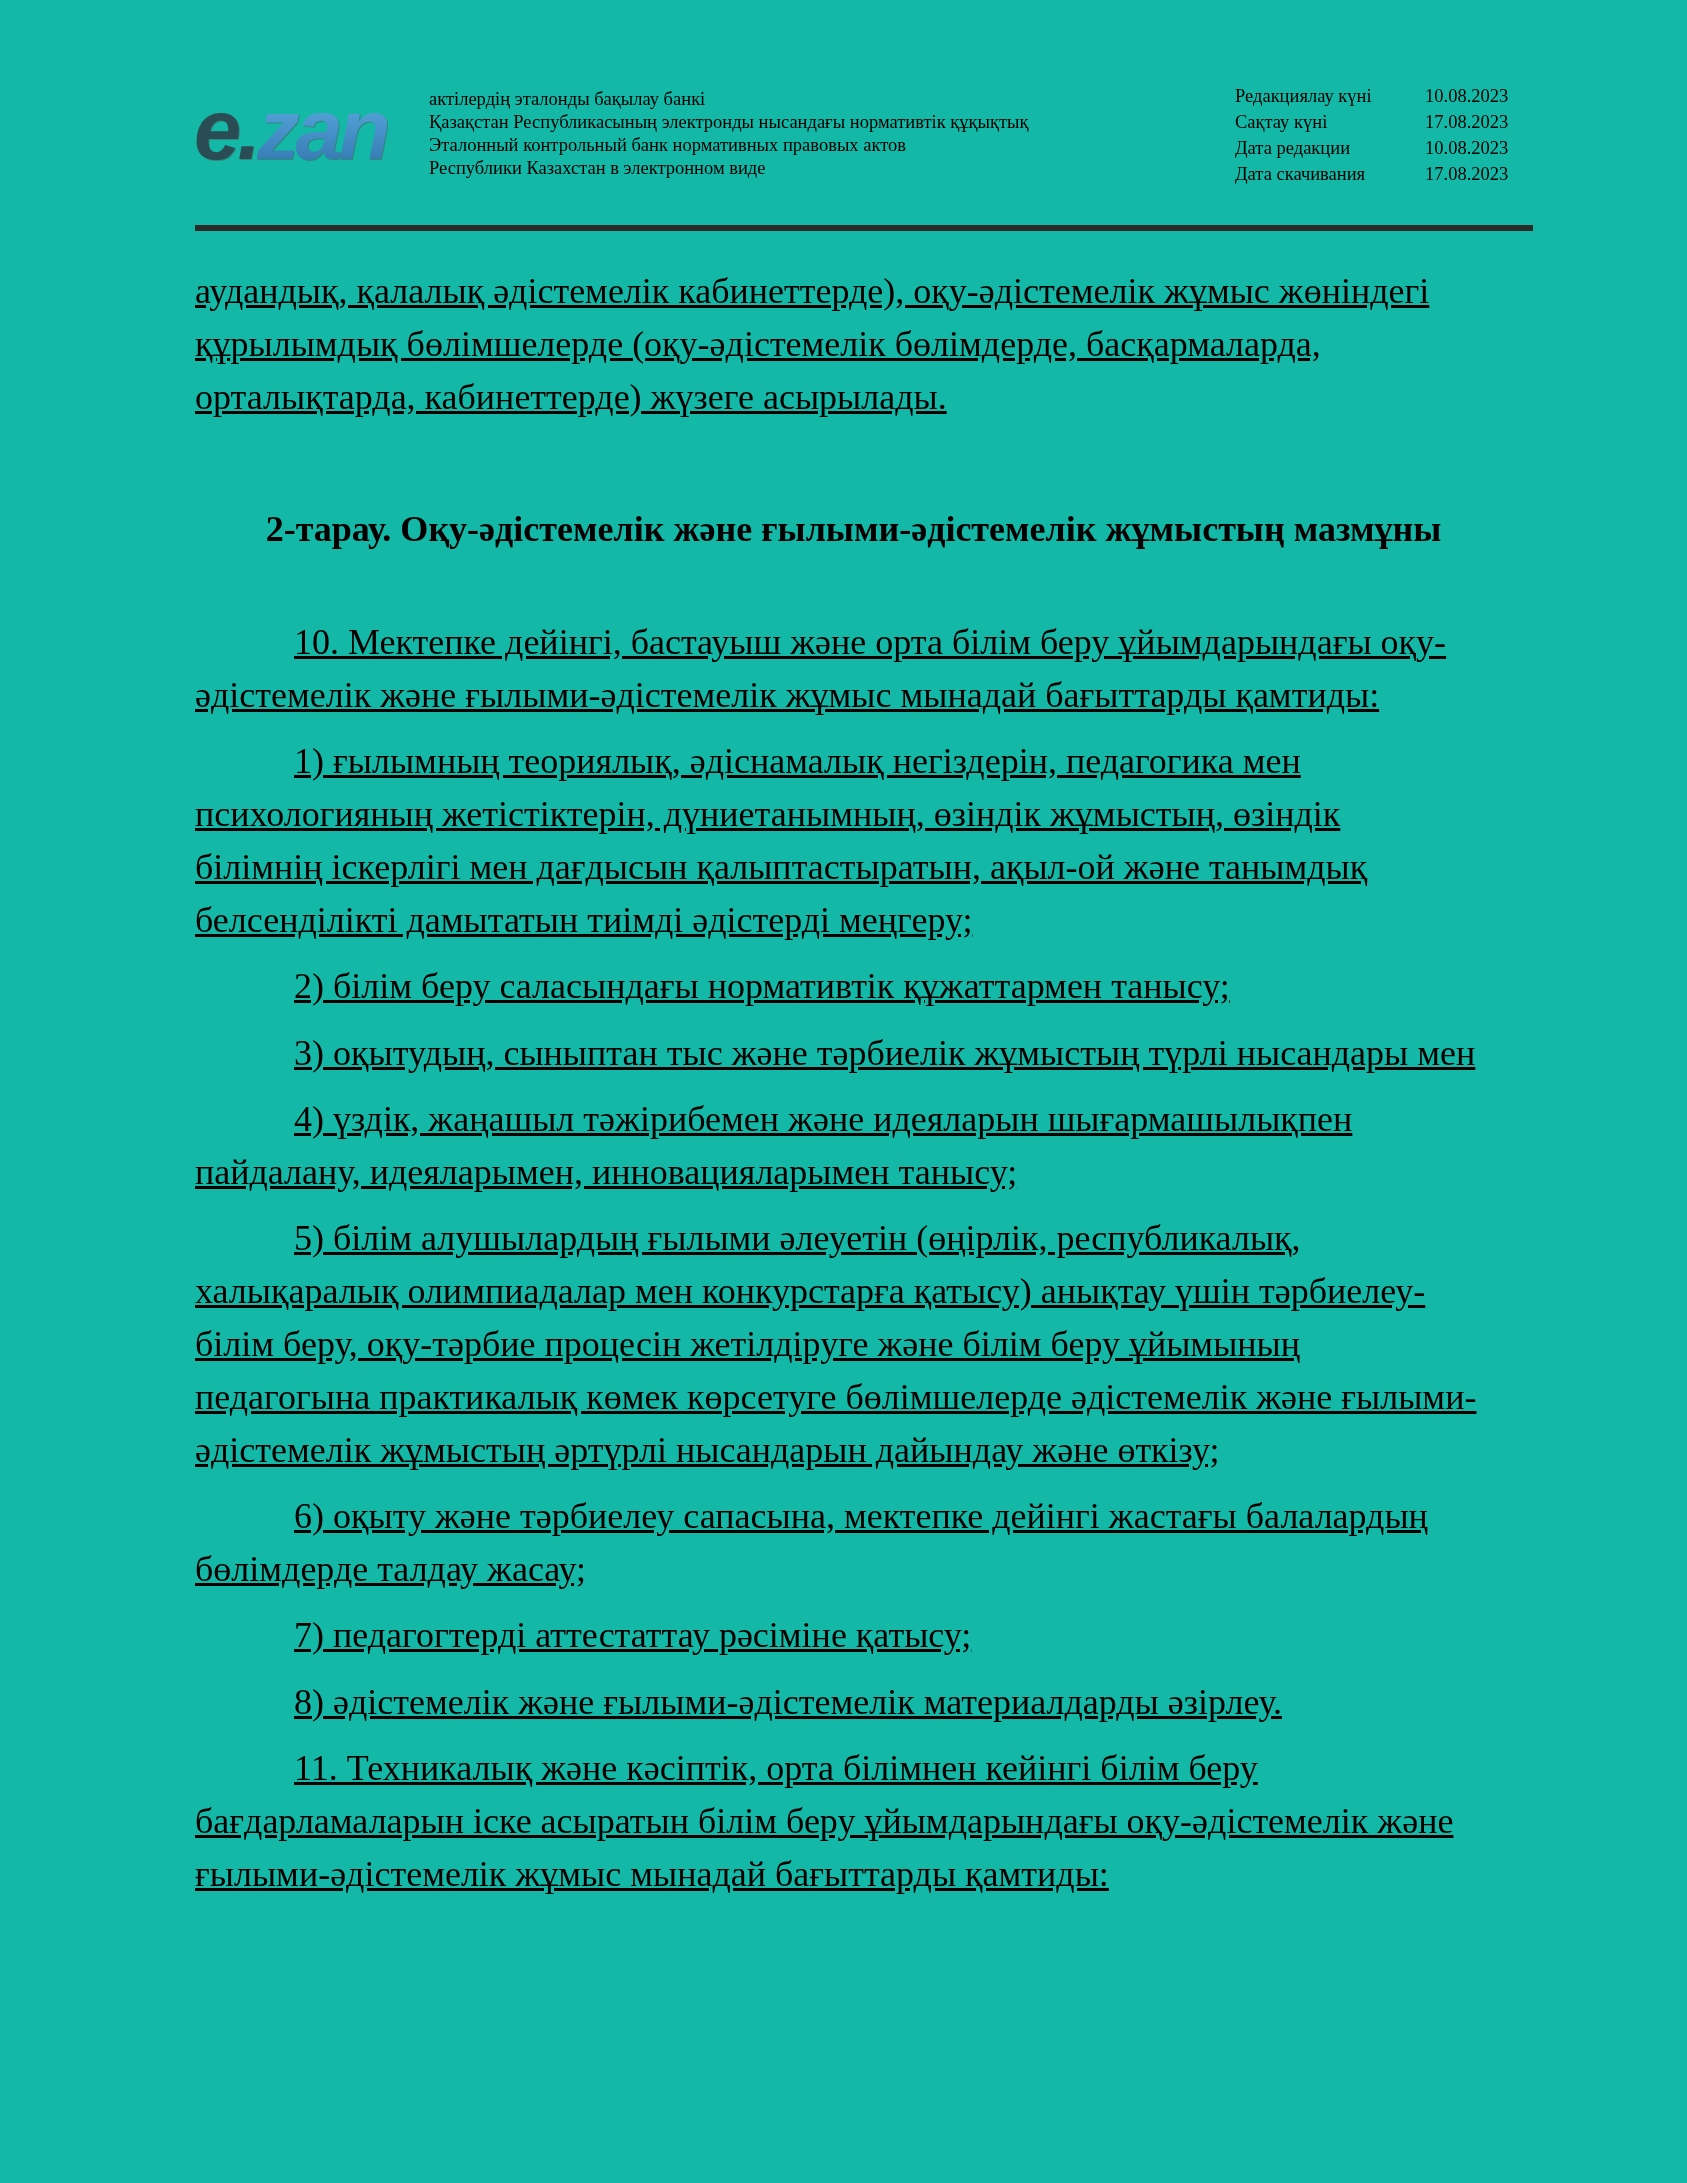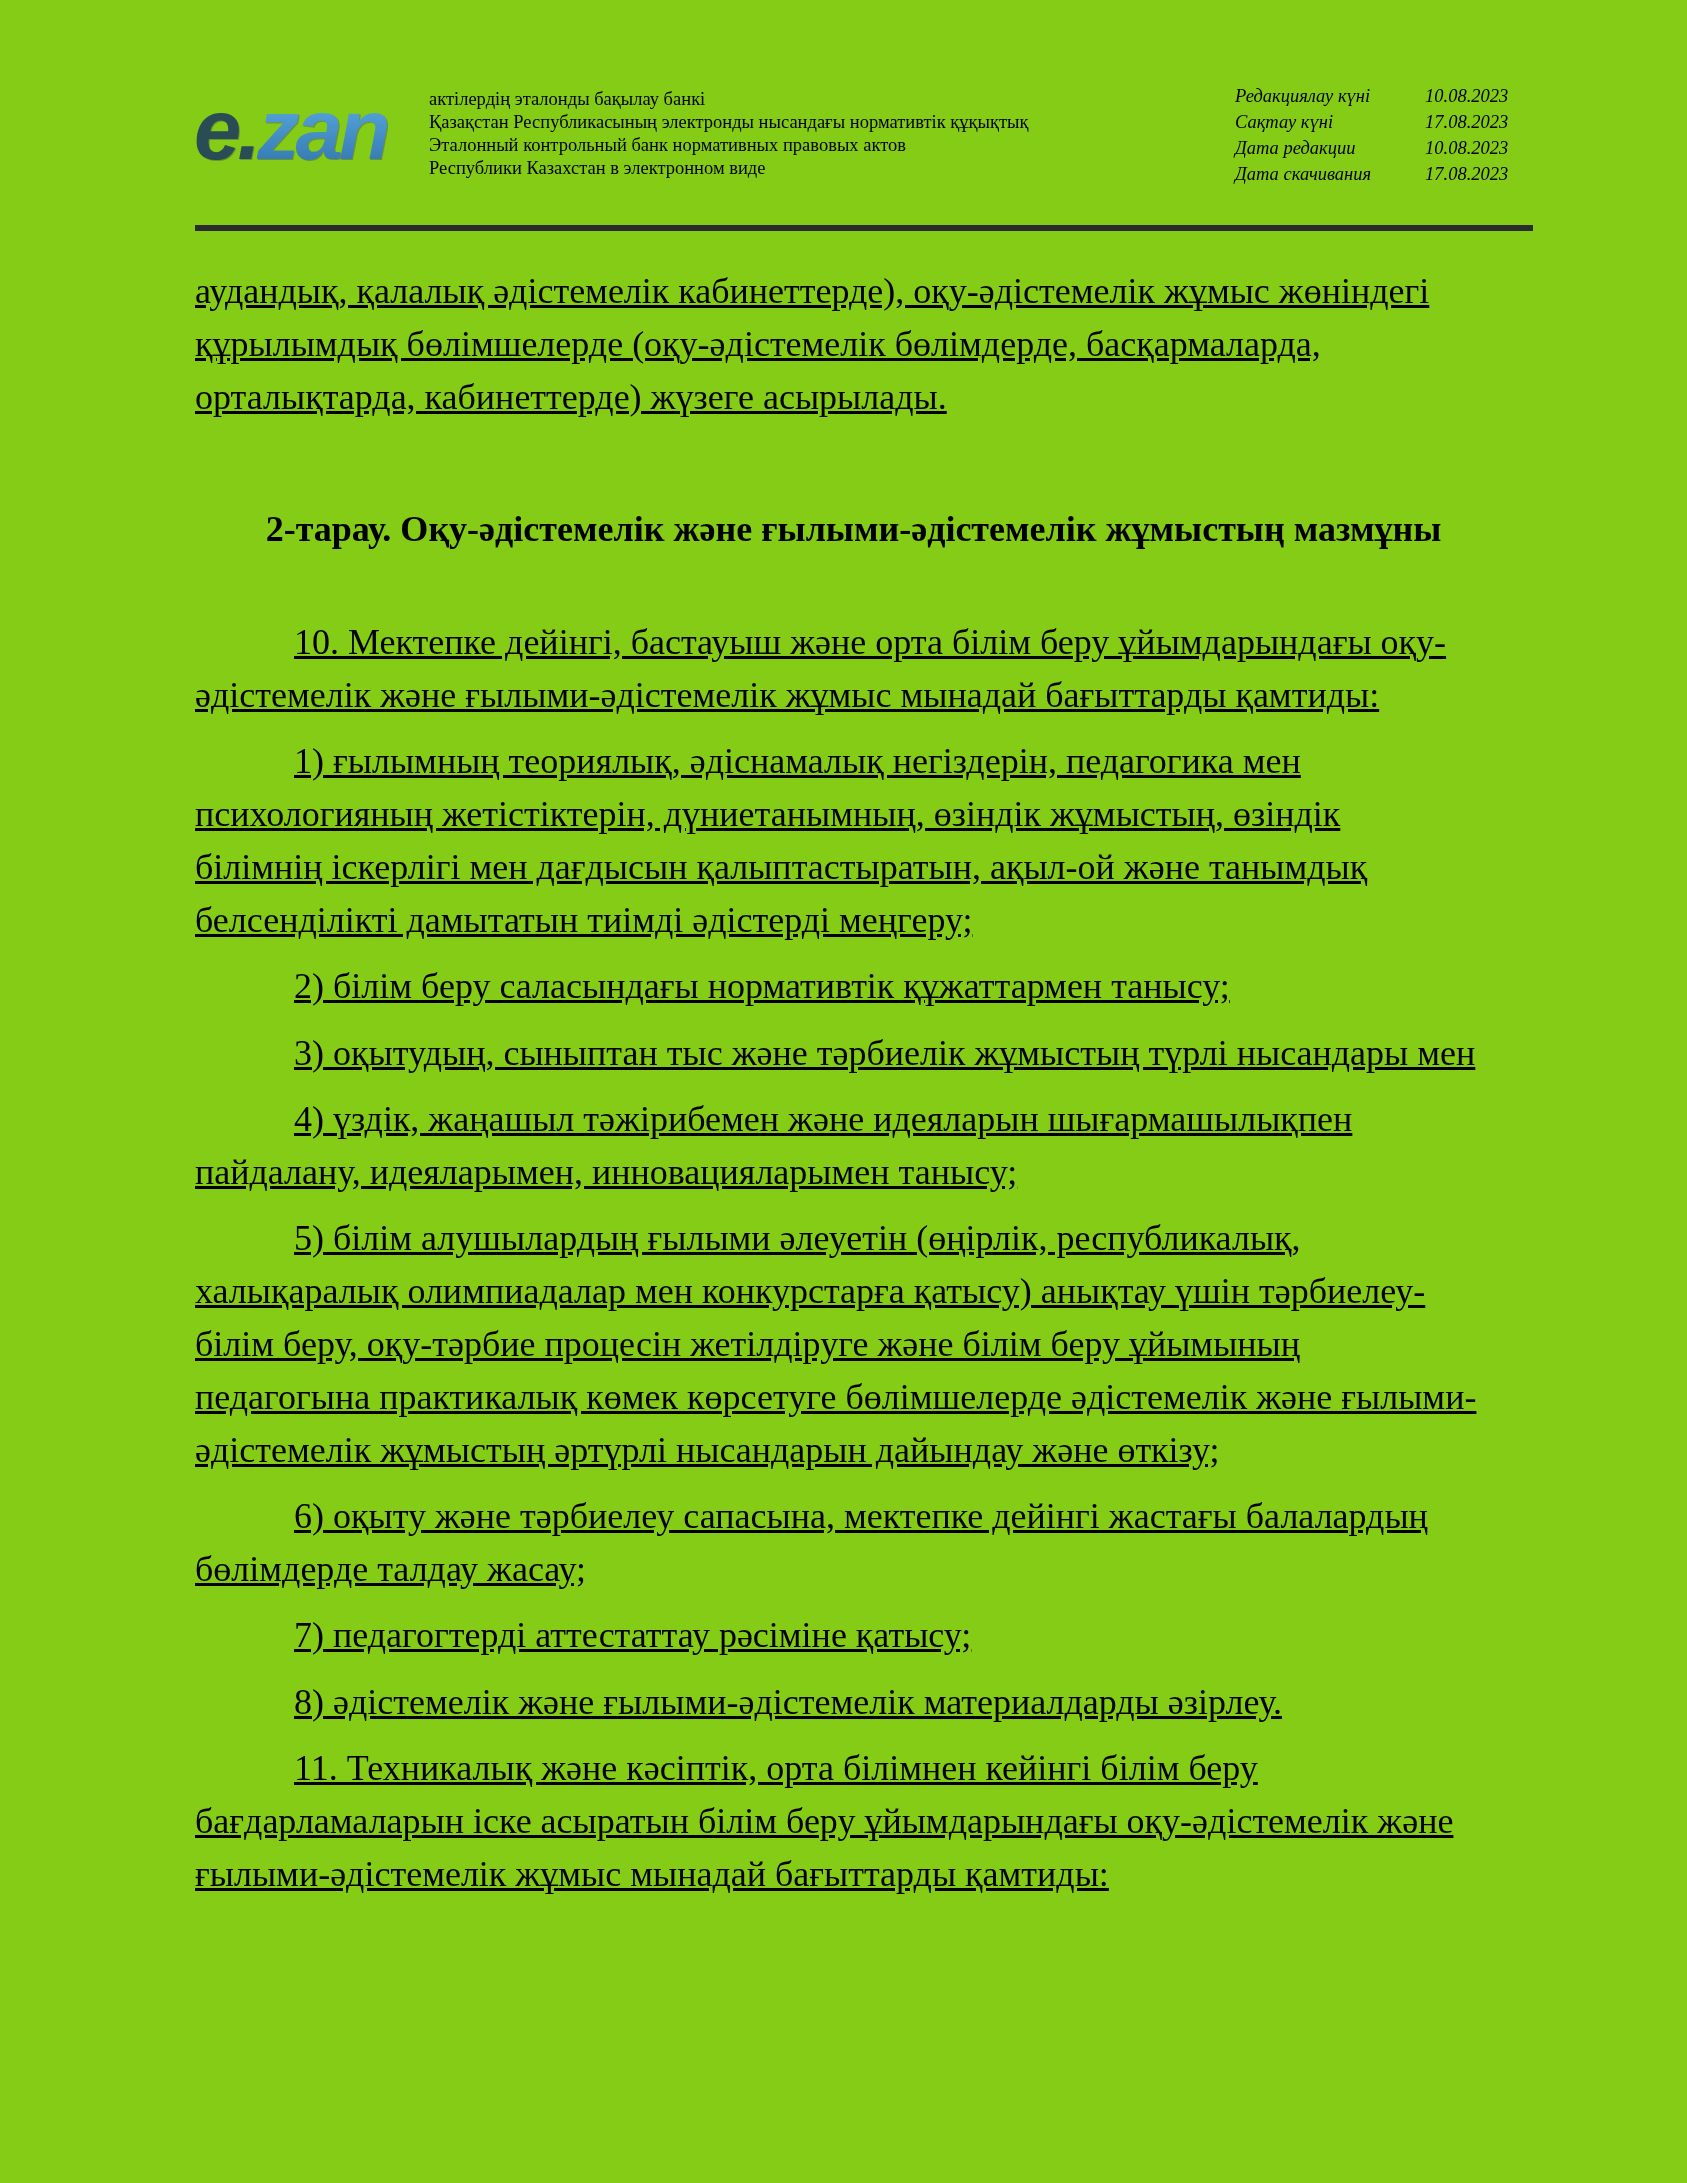--- a/index.html
+++ b/index.html
@@ -1,20 +1,20 @@
 <!DOCTYPE html>
 <html style="font-size:10.6px"><head>
 <meta charset="utf-8">
 <style>
   html, body { margin: 0; padding: 0; background: #ffffff; }
   .page {
     position: relative;
     width: 1687px;
     height: 2183px;
-    background: #84cc16;
+    background: #14b8a6;
     overflow: hidden;
     font-family: "Liberation Serif", "DejaVu Serif", serif;
     color: #000000;
   }
 
   
   .logo {
     position: absolute;
     left: 194px;
     top: 81px;
@@ -43,21 +43,21 @@
     line-height: 23px;
   }
 
   .meta-block {
     position: absolute;
     left: 1235px;
     top: 83px;
     font-size: 18.5px;
     line-height: 26px;
   }
-  .meta-row { display: flex; font-style: italic; }
+  .meta-row { display: flex; }
   .meta-label { width: 190px; }
   .meta-value { }
 
   .header-rule {
     position: absolute;
     left: 195px;
     top: 225px;
     width: 1338px;
     height: 6px;
     background: #2b2b2b;

